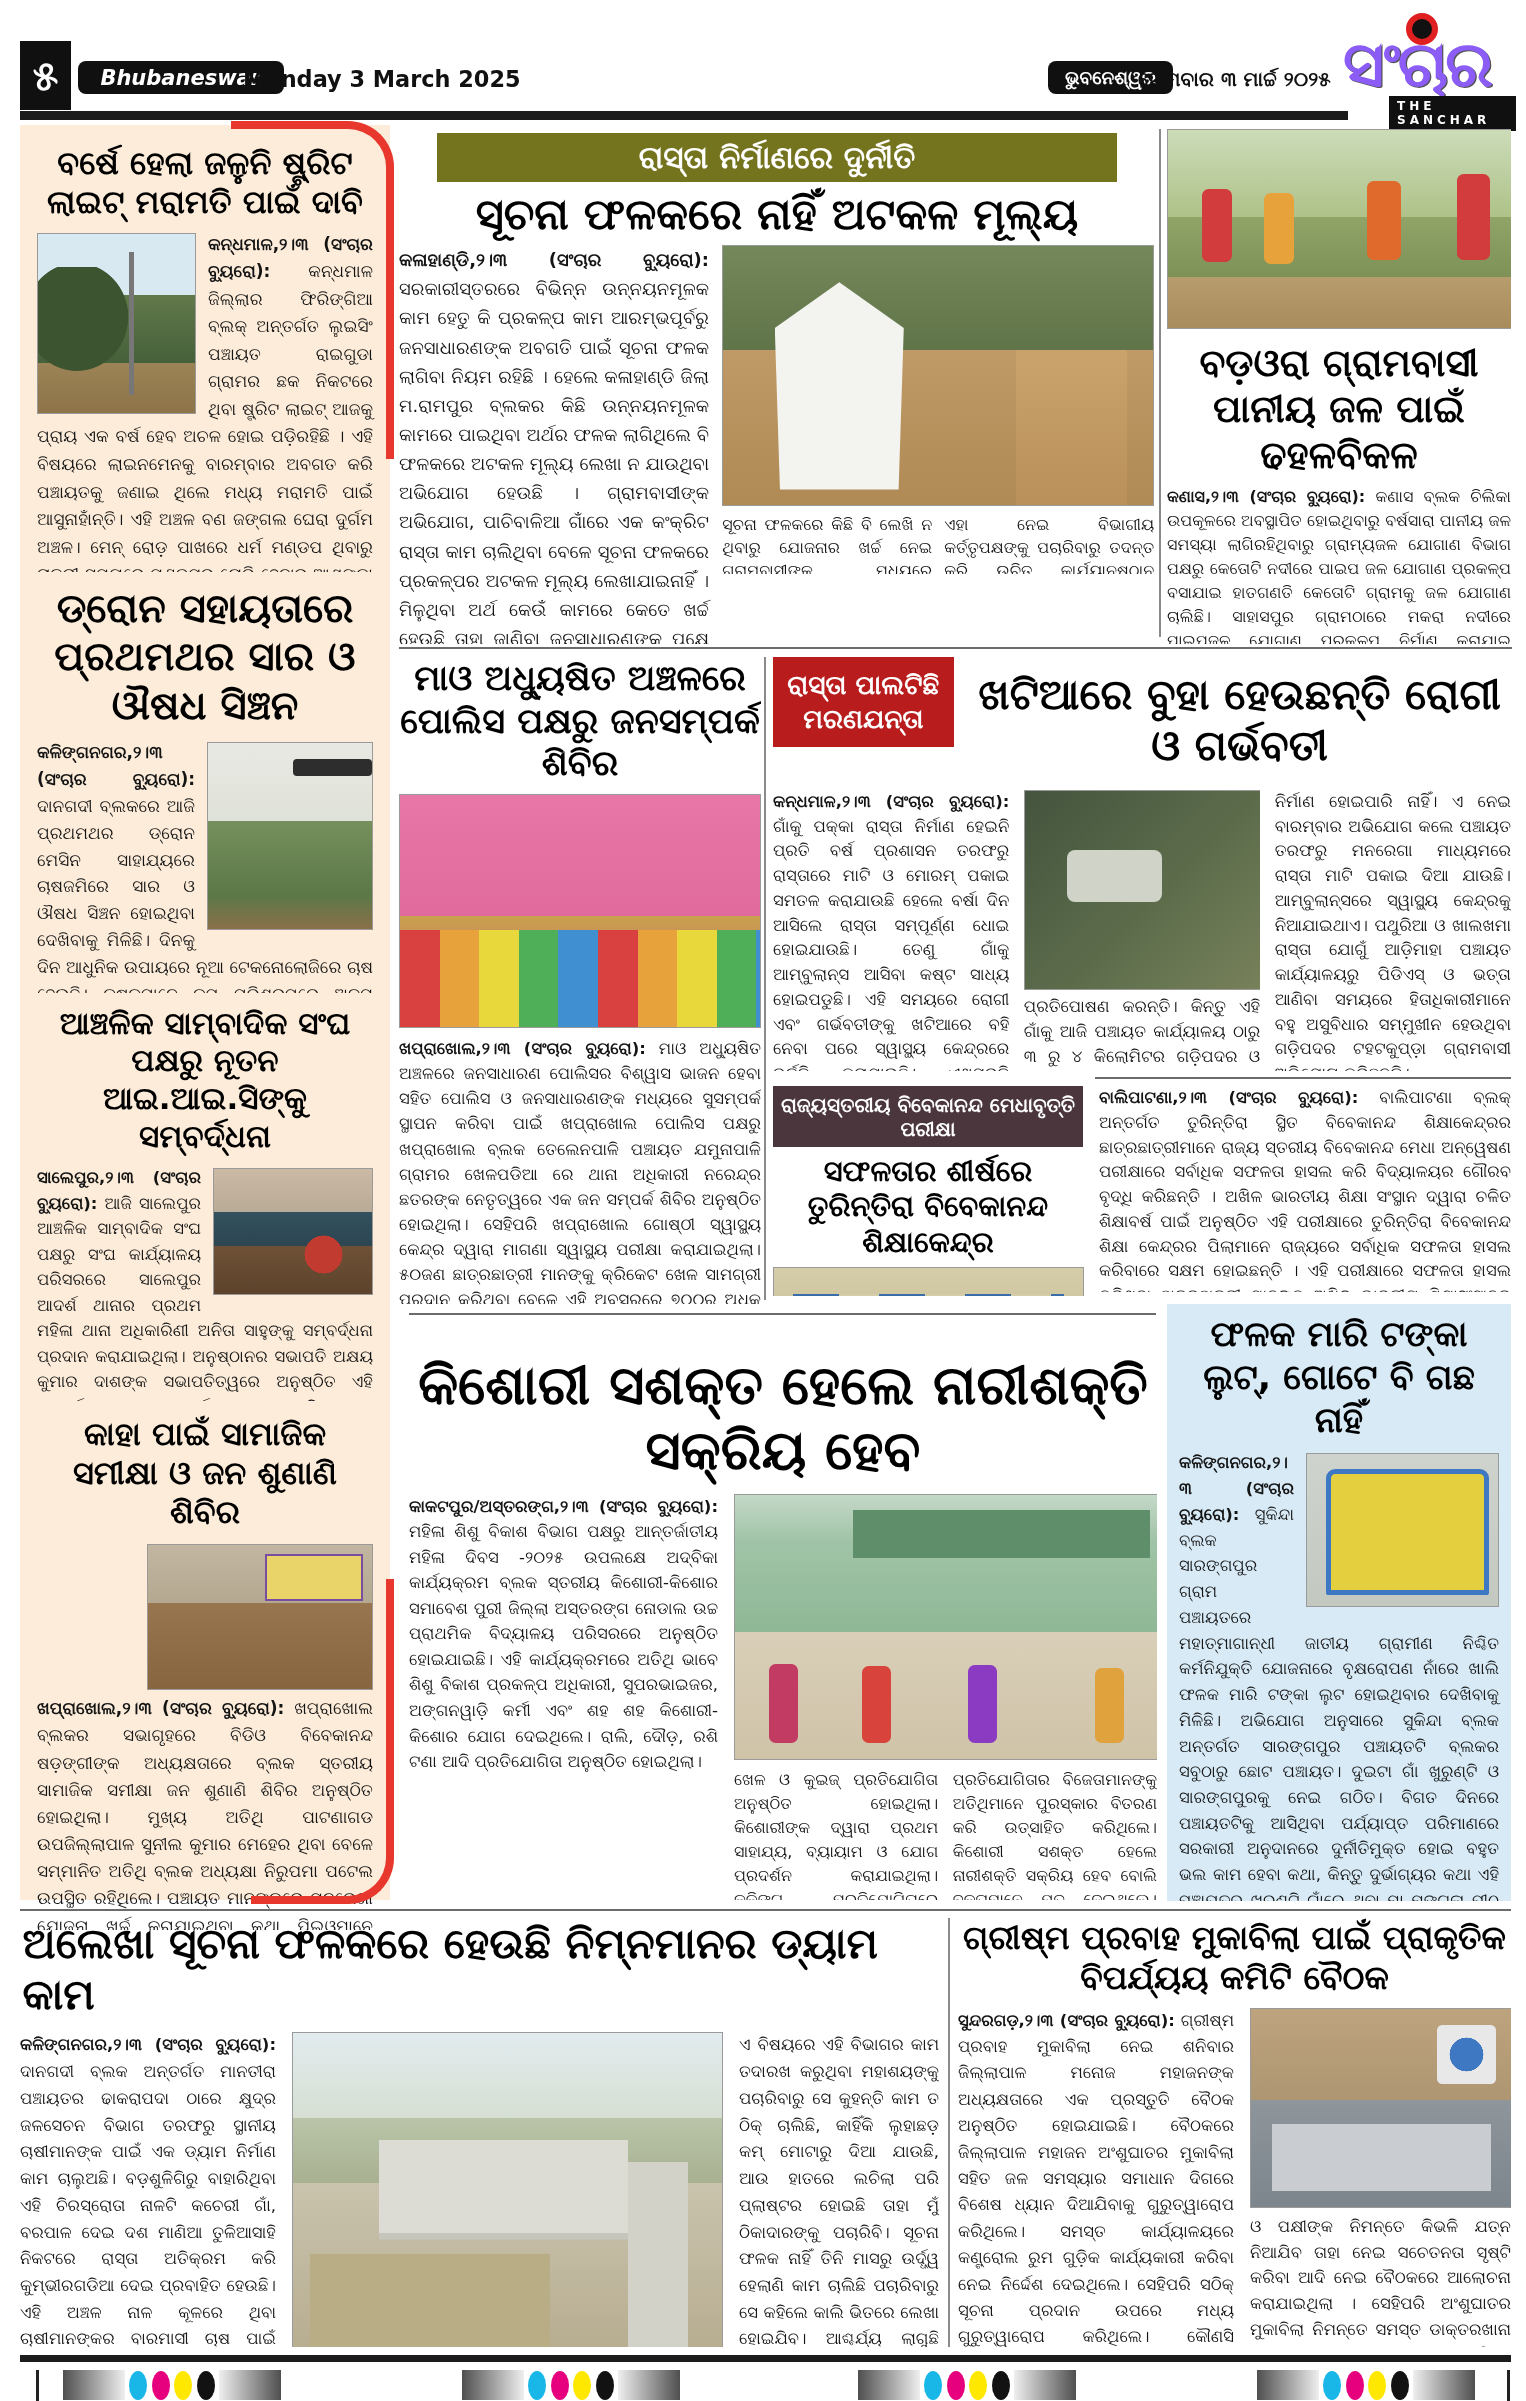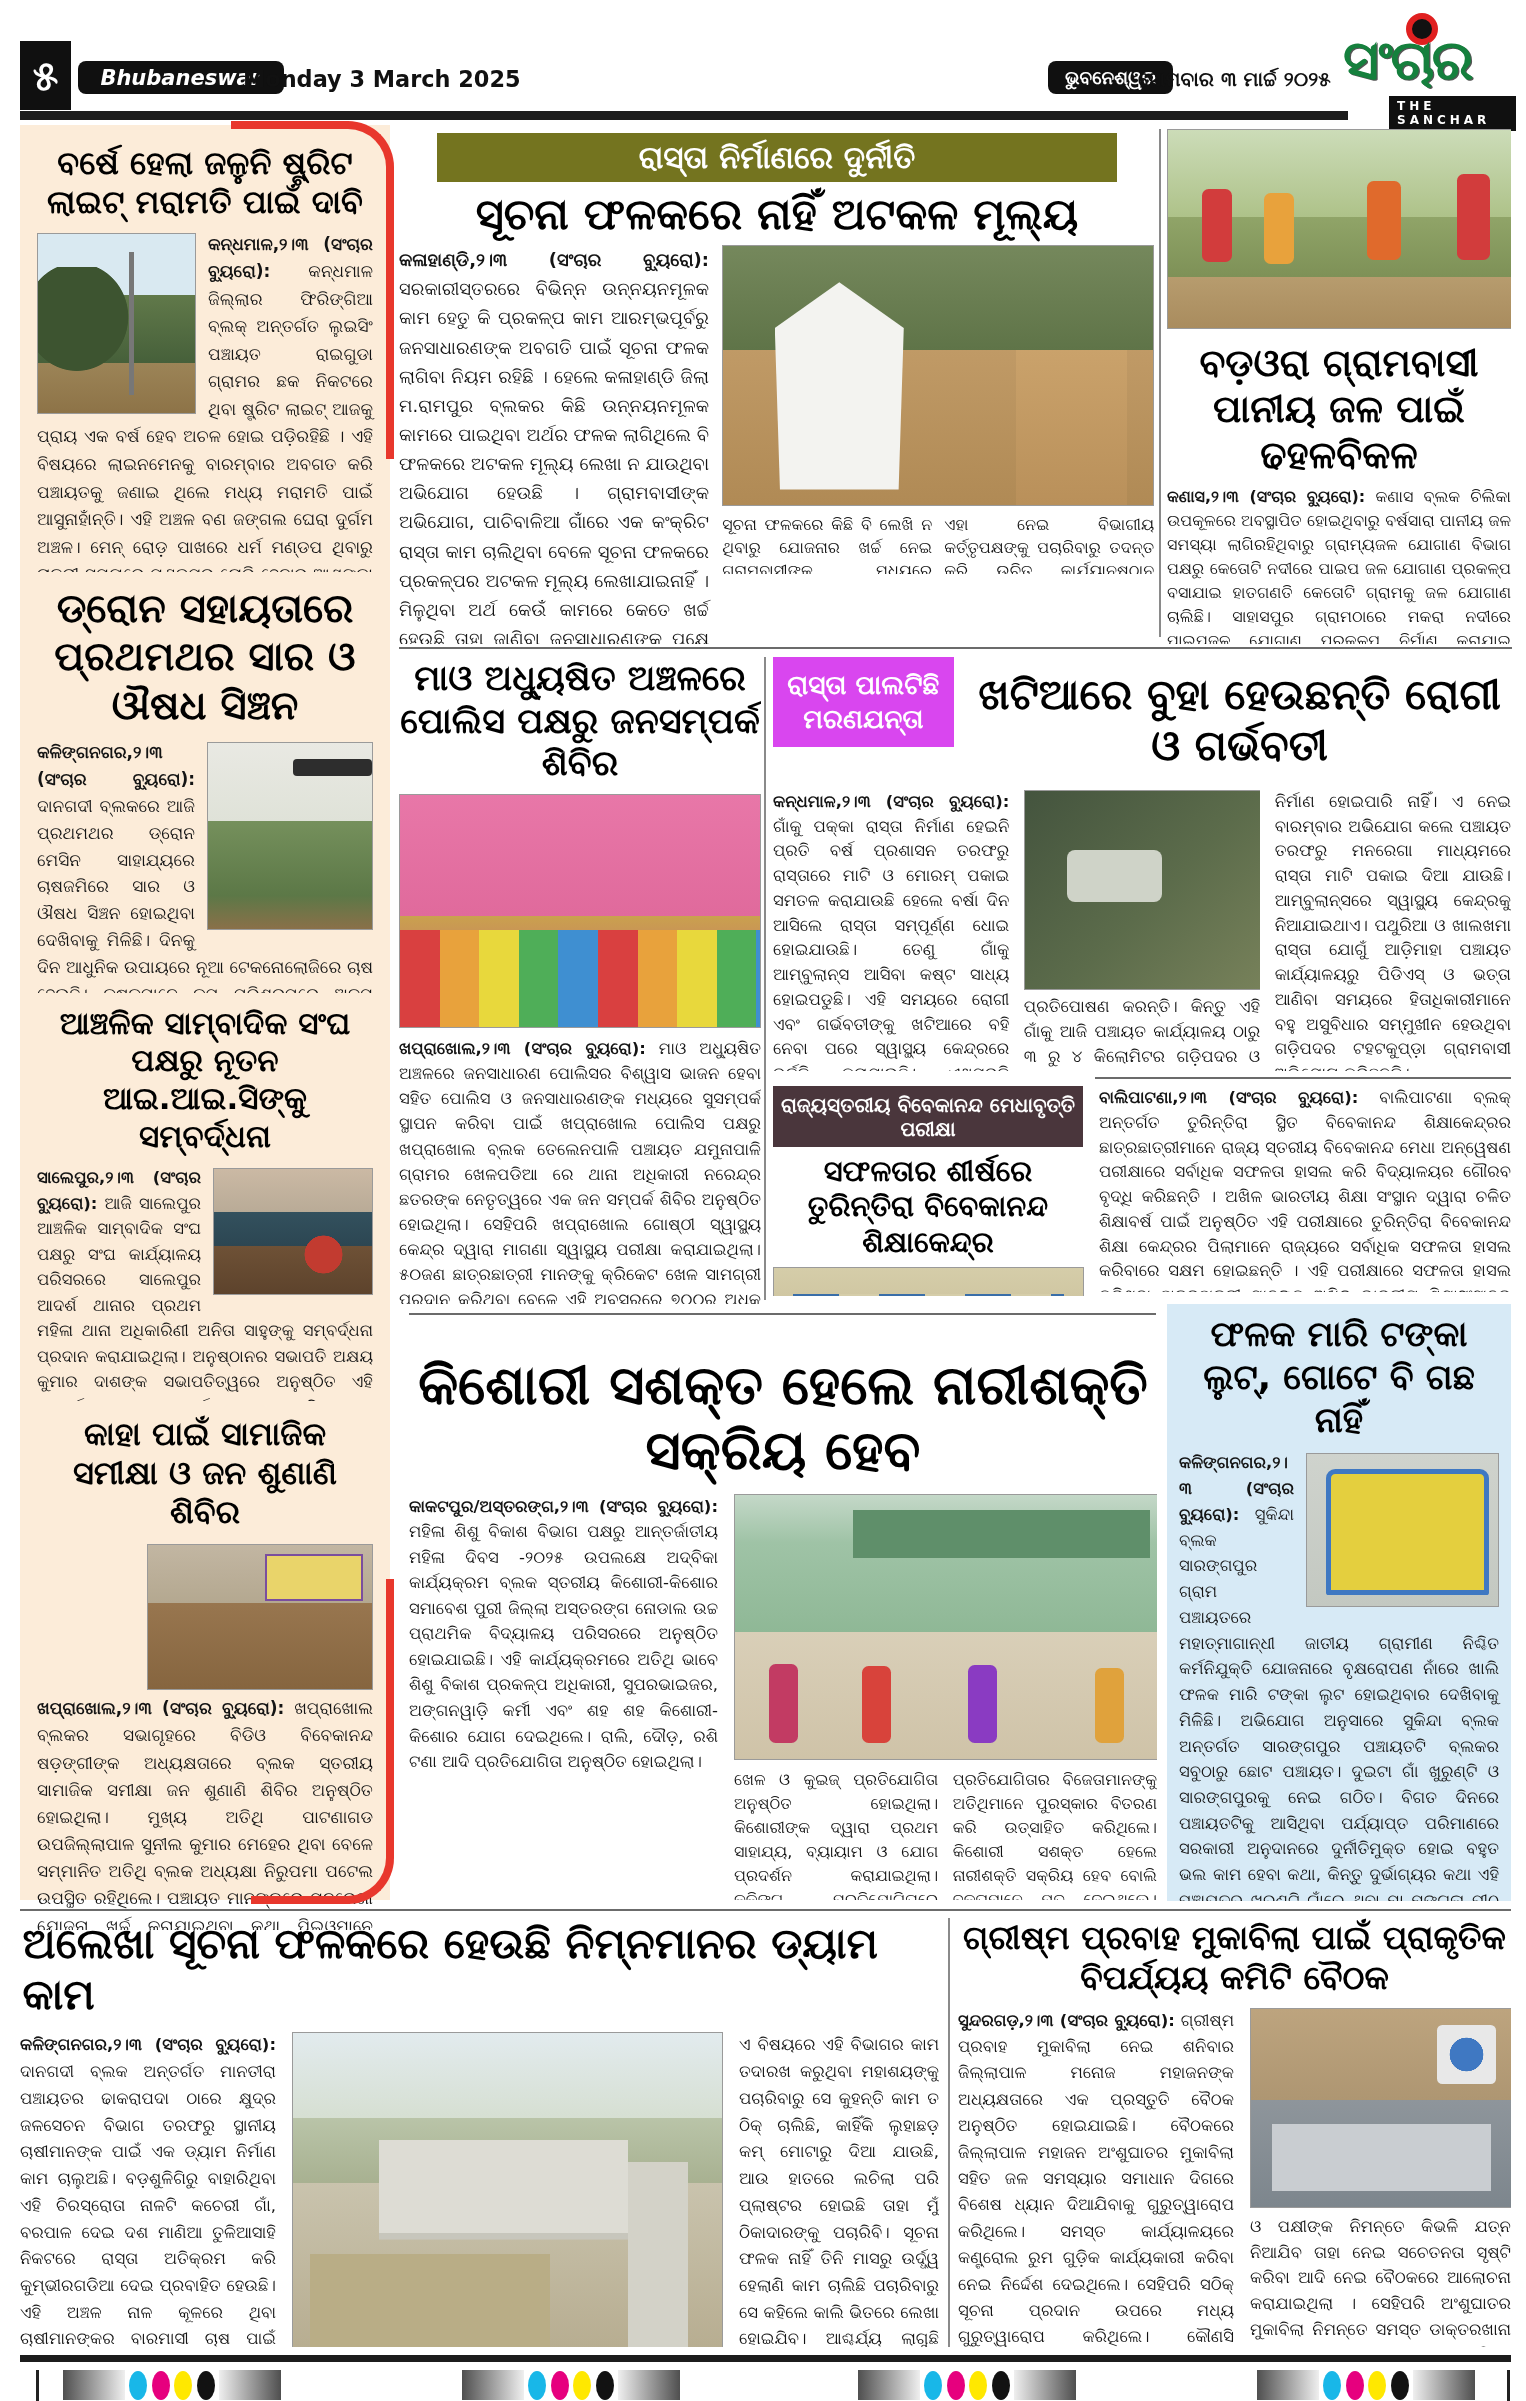--- a/index.html
+++ b/index.html
@@ -82,21 +82,21 @@
       <span>Bhubaneswar</span>
     </div>
     <div class="abs" style="left:243px;top:66px;font-size:22.4px;font-weight:800;">Monday 3 March 2025</div>
     <div class="abs badge" style="left:1048px;top:61px;height:33px;padding:0 17px;font-size:18.5px;">
       <span>ଭୁବନେଶ୍ୱର</span>
     </div>
     <div class="abs" style="left:1138px;top:67px;font-size:20px;font-weight:800;">ସୋମବାର ୩ ମାର୍ଚ୍ଚ ୨୦୨୫</div>
     <div class="abs rule-h" style="left:20px;top:111px;width:1328px;height:8.6px;"></div>
     <div class="abs" style="left:1343px;top:12px;width:173px;height:106px;">
       <span class="abs" style="left:63px;top:1.3px;width:20px;height:20px;border:6px solid #e02020;border-radius:50%;background:#111;"></span>
-      <div class="abs" style="left:0;top:16px;width:173px;font-size:55px;font-weight:900;color:#15803d;letter-spacing:-2.6px;text-shadow:1.3px 1.3px 0 #555;">ସଂଚାର</div>
+      <div class="abs" style="left:0;top:16px;width:173px;font-size:63px;font-weight:900;color:#8b5cf6;letter-spacing:-2.6px;text-shadow:1.3px 1.3px 0 #555;">ସଂଚାର</div>
       <div class="abs" style="left:46px;top:84px;background:#101010;color:#fff;font-size:12px;font-weight:700;letter-spacing:4px;padding:3.3px 8px;">THE SANCHAR</div>
     </div>
   </header>
 
   <section class="abs cream" style="left:20px;top:125px;width:370px;height:1775px;padding:0;">
     <div class="bracket" style="right:-4px;top:-4px;width:155px;height:330px;border-top-width:8.6px;border-right-width:8.6px;border-top-right-radius:46px;"></div>
     <div class="bracket" style="right:-4px;bottom:-4px;width:135px;height:317px;border-bottom-width:8.6px;border-right-width:8.6px;border-bottom-right-radius:46px;"></div>
 
     <article class="art" style="height:428px;padding:18.5px 17px 0 17px;">
       <h2 class="hl" style="font-size:32px;">ବର୍ଷେ ହେଲା ଜଳୁନି ଷ୍ଟ୍ରିଟ ଲାଇଟ୍ ମରାମତି ପାଇଁ ଦାବି</h2>
@@ -193,21 +193,21 @@
     <p class="body" style="font-size:16.5px;line-height:1.52;margin-top:8px;">
       <span class="dl">ଖପ୍ରାଖୋଲ,୨।୩ (ସଂଚାର ବ୍ୟୁରୋ):</span>
       <span>ମାଓ ଅଧ୍ୟୁଷିତ ଅଞ୍ଚଳରେ ଜନସାଧାରଣ ପୋଲିସର ବିଶ୍ୱାସ ଭାଜନ ହେବା ସହିତ ପୋଲିସ ଓ ଜନସାଧାରଣଙ୍କ ମଧ୍ୟରେ ସୁସମ୍ପର୍କ ସ୍ଥାପନ କରିବା ପାଇଁ ଖପ୍ରାଖୋଲ ପୋଲିସ ପକ୍ଷରୁ ଖପ୍ରାଖୋଲ ବ୍ଲକ ତେଲେନପାଳି ପଞ୍ଚାୟତ ଯମୁନାପାଳି ଗ୍ରାମର ଖେଳପଡିଆ ରେ ଥାନା ଅଧିକାରୀ ନରେନ୍ଦ୍ର ଛତରଙ୍କ ନେତୃତ୍ୱରେ ଏକ ଜନ ସମ୍ପର୍କ ଶିବିର ଅନୁଷ୍ଠିତ ହୋଇଥିଲା। ସେହିପରି ଖପ୍ରାଖୋଲ ଗୋଷ୍ଠୀ ସ୍ୱାସ୍ଥ୍ୟ କେନ୍ଦ୍ର ଦ୍ୱାରା ମାଗଣା ସ୍ୱାସ୍ଥ୍ୟ ପରୀକ୍ଷା କରାଯାଇଥିଲା। ୫୦ଜଣ ଛାତ୍ରଛାତ୍ରୀ ମାନଙ୍କୁ କ୍ରିକେଟ ଖେଳ ସାମଗ୍ରୀ ପ୍ରଦାନ କରିଥିବା ବେଳେ ଏହି ଅବସରରେ ୭୦୦ରୁ ଅଧିକ ବୃଦ୍ଧା ବୃଦ୍ଧ ମାନଙ୍କୁ କମ୍ବଳ ବଣ୍ଟନ କରାଯାଇଥିଲା। ଏହି ଶିବିରରେ ପାଟଣାଗଡ ଏସଡ଼ିପିଓ ସଦାନନ୍ଦ ପୂଜାରୀ, ସିଆରପିଏଫ ଏ/ସି ରଙ୍ଗନିଧି ଜାନି, ବିଡ଼ିଓ ବିବେକାନନ୍ଦ ଷଡ଼ଙ୍ଗୀ, ତହସିଲଦାର ଆଦିତ୍ୟ ପ୍ରସାଦ ମିଶ୍ର, ଅତିରିକ୍ତ ତହସିଲଦାର ସତ୍ୟ ସୁନ୍ଦର ରାଉତ ରାୟ, ଲାଠୋର ଥାନା ଅଧିକାରୀ ରାକେଶ ବେହେରା ଯୋଗଦେଇ ଦେଇଥିଲେ। ତେଲେନପାଳି ଗ୍ରାମ ପଞ୍ଚାୟତ ଅନ୍ତର୍ଗତ ବିଭିନ୍ନ ଗ୍ରାମ ରୁ ଲୋକେ ପହଁଚି ହାତ ପାହାନ୍ତା ରେ ସମସ୍ତ ପ୍ରକାର ସୁବିଧା ସୁଯୋଗ ପାଇଥିବାରୁ ପୋଲିସ ପ୍ରାଶାସନଙ୍କୁ ପ୍ରଶଂସା କରିଥିଲେ। ଏହି ଅବସରରେ ୮ ଟି ଦଳ ମଧ୍ୟରେ ଏକ କ୍ରିକେଟ ଟୁର୍ନାମେଣ୍ଟ ଅନୁଷ୍ଠିତ ହୋଇଥିଲା ।</span>
     </p>
   </section>
 
   <div class="abs rule-v" style="left:764px;top:657px;height:643px;"></div>
 
   <section class="abs art" style="left:773px;top:657px;width:738px;height:414px;">
     <div style="display:flex;align-items:flex-start;gap:14.5px;">
-      <div class="kicker" style="width:170px;flex:none;background:#d946ef;font-size:26.4px;line-height:1.3;padding:10.6px 5.3px;">ରାସ୍ତା ପାଲଟିଛି ମରଣଯନ୍ତା</div>
+      <div class="kicker" style="width:170px;flex:none;background:#b91c1c;font-size:26.4px;line-height:1.3;padding:10.6px 5.3px;">ରାସ୍ତା ପାଲଟିଛି ମରଣଯନ୍ତା</div>
       <h2 class="hl" style="flex:1;font-size:42px;margin-top:12px;">ଖଟିଆରେ ବୁହା ହେଉଛନ୍ତି ରୋଗୀ ଓ ଗର୍ଭବତୀ</h2>
     </div>
     <div style="display:flex;gap:14.5px;margin-top:9.2px;">
       <p class="body col art" style="height:284px;font-size:16.5px;line-height:1.5;">
         <span class="dl">କନ୍ଧମାଳ,୨।୩ (ସଂଚାର ବ୍ୟୁରୋ):</span>
         <span>ଗାଁକୁ ପକ୍କା ରାସ୍ତା ନିର୍ମାଣ ହେଇନି ପ୍ରତି ବର୍ଷ ପ୍ରଶାସନ ତରଫରୁ ରାସ୍ତାରେ ମାଟି ଓ ମୋରମ୍ ପକାଇ ସମତଳ କରାଯାଉଛି ହେଲେ ବର୍ଷା ଦିନ ଆସିଲେ ରାସ୍ତା ସମ୍ପୂର୍ଣ୍ଣ ଧୋଇ ହୋଇଯାଉଛି। ତେଣୁ ଗାଁକୁ ଆମ୍ବୁଲାନ୍ସ ଆସିବା କଷ୍ଟ ସାଧ୍ୟ ହୋଇପଡୁଛି। ଏହି ସମୟରେ ରୋଗୀ ଏବଂ ଗର୍ଭବତୀଙ୍କୁ ଖଟିଆରେ ବହି ନେବା ପରେ ସ୍ୱାସ୍ଥ୍ୟ କେନ୍ଦ୍ରରେ ଭର୍ତ୍ତି କରାଯାଉଛି। ଏଥିପ୍ରତି ପ୍ରଶାସନ ଦୃଷ୍ଟି ଦେଉ ନଥିବାରୁ ଅଭିଶପ୍ତ ଜୀବନ ବିତାଉଛନ୍ତି କନ୍ଧମାଳ ଜିଲ୍ଲା କ.ନୂଆଗାଁ ବ୍ଲକ ଆଡ଼ିମାହା ପଞ୍ଚାୟତ ଗଡ଼ିପଦର ଟହଟକୁପ୍ଡ଼ା ଗ୍ରାମବାସୀ। ଏହି ଗ୍ରାମରେ ଆଦିବାସୀ ସଂପ୍ରଦାୟ ୪୫ ପରିବାର ବସବାସ କରନ୍ତି। ଏମାନେ ଚାଷ କାମ ଦିନ ମଜୁରିଆ କାମ କରି ପରିବାର</span>
       </p>
       <div class="col art" style="height:284px;">
         <div class="photo ph-cot" style="width:100%;height:198px;">
           <div class="shape fig"></div>

